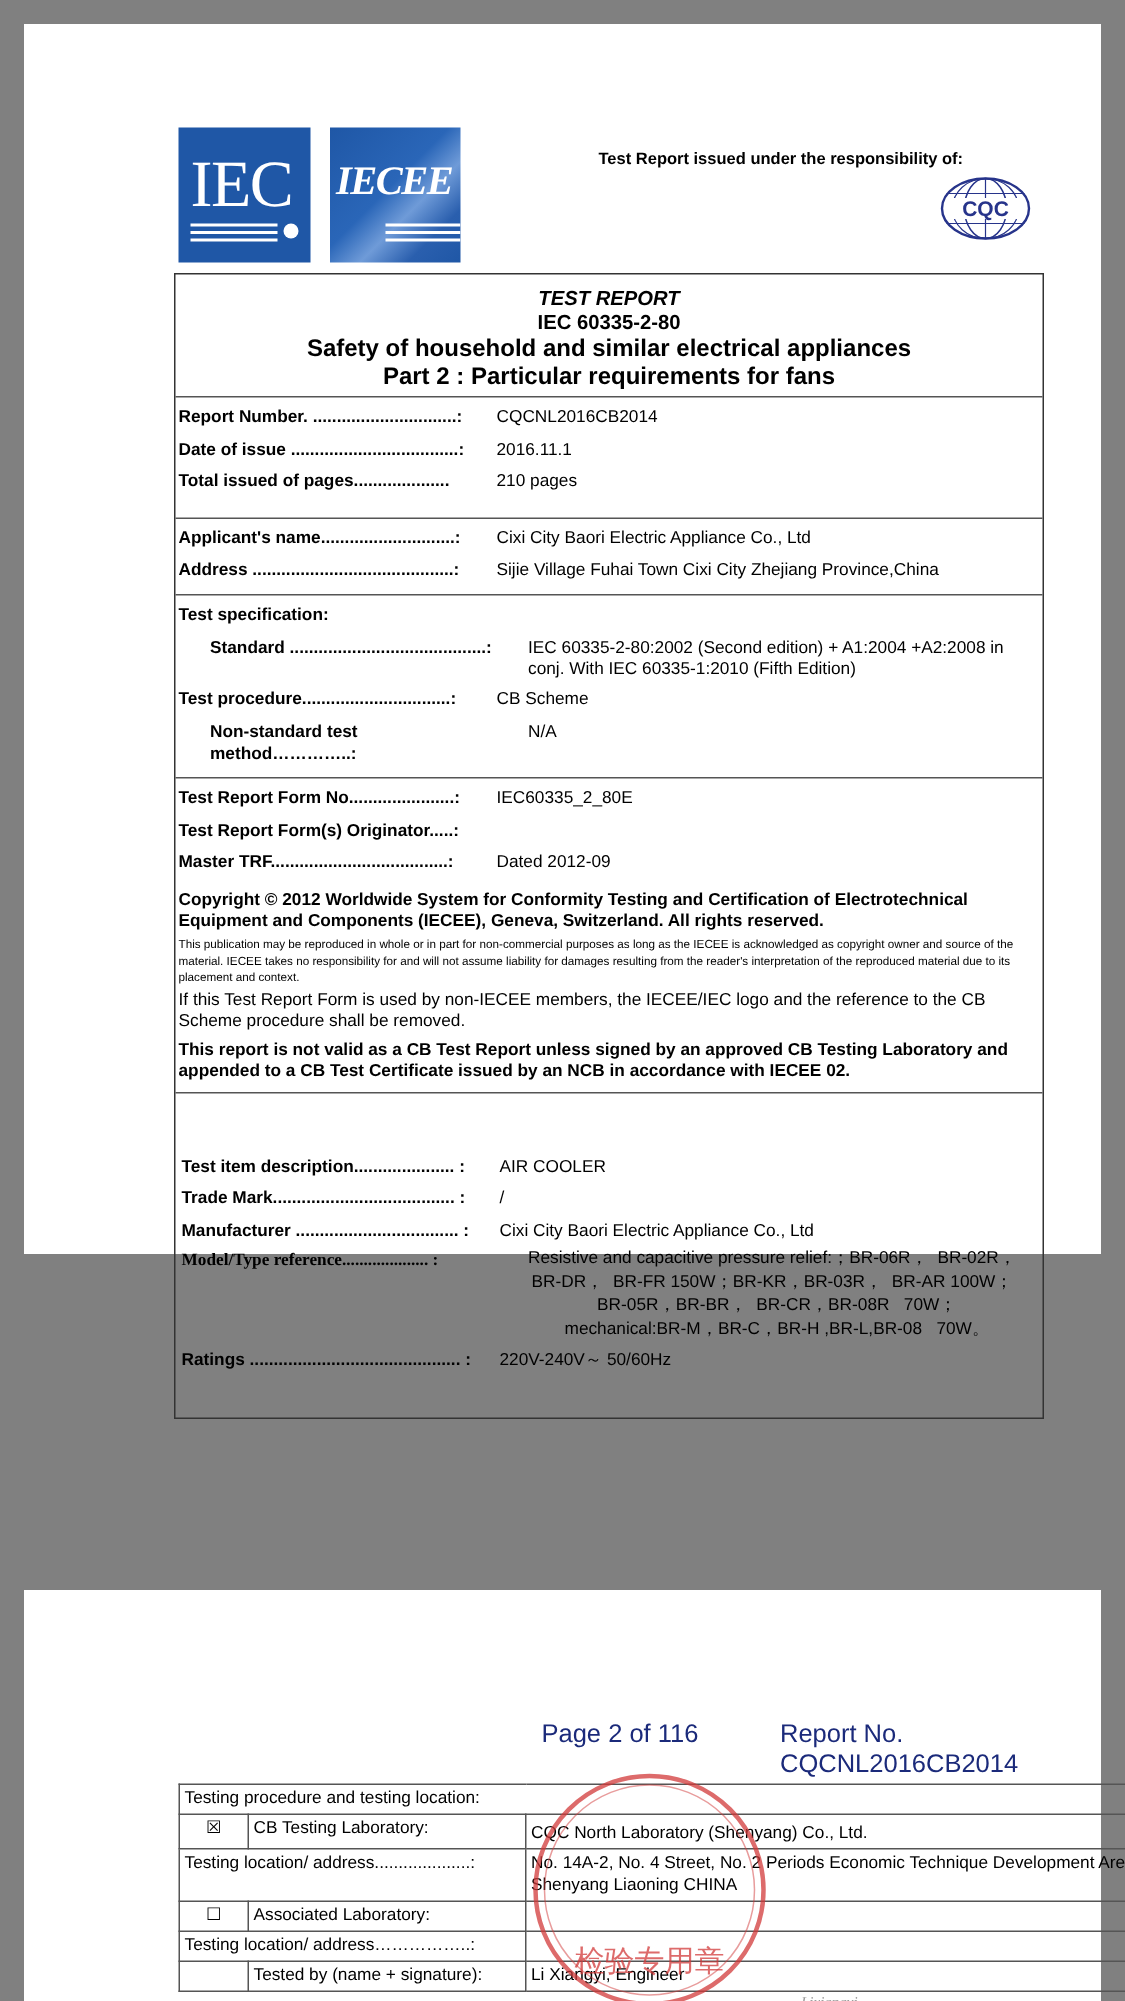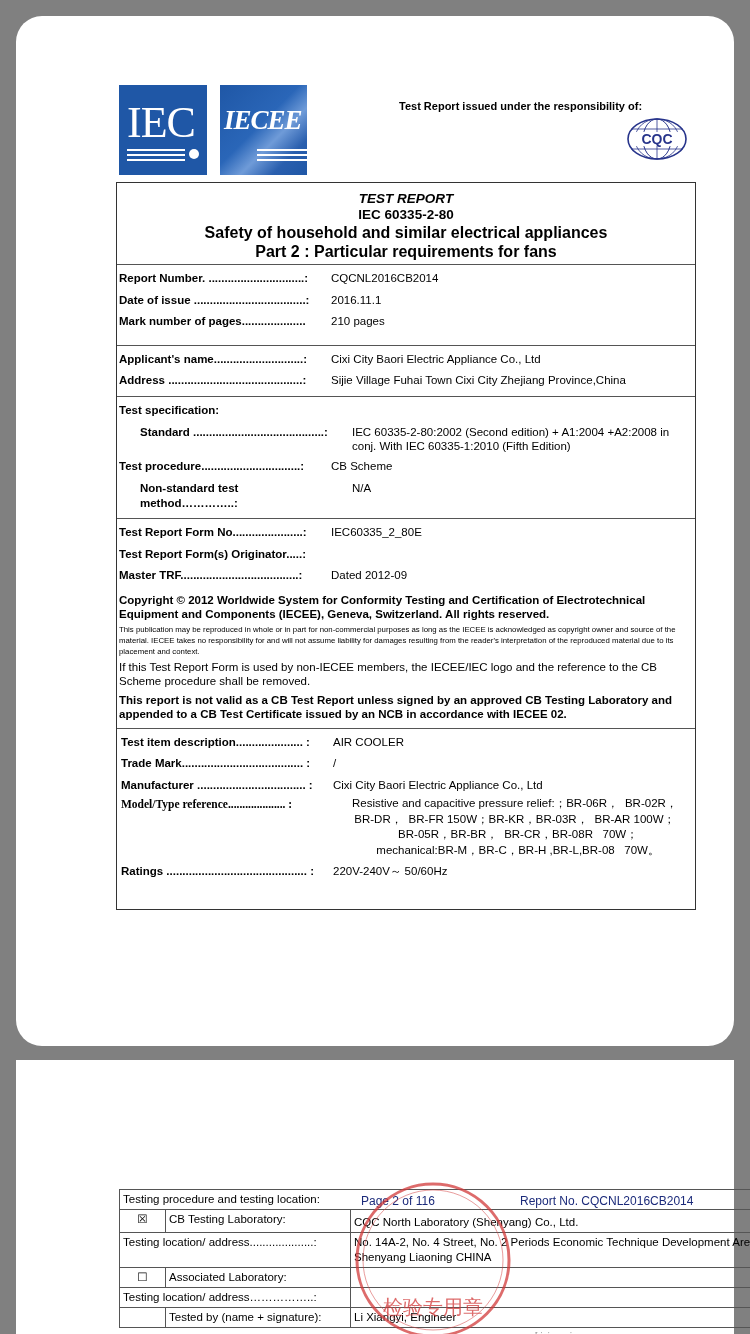--- a/index.html
+++ b/index.html
@@ -1,20 +1,20 @@
 <!DOCTYPE html>
 <html><head>
 <meta charset="utf-8">
 <style>
   * { box-sizing: border-box; margin: 0; padding: 0; }
   html, body { width: 750px; height: 1334px; overflow: hidden; }
   body { background: #808080; font-family: "Liberation Sans", sans-serif; color: #000; position: relative; }
 
   .page { position: absolute; background: #fff; left: 16px; width: 718px; }
-  #page1 { top: 16px; height: 1030px; border-radius: 26px; }
+  #page1 { top: 16px; height: 820px; }
   #page2 { top: 1060px; height: 300px; }
 
   
   .logo-iec { position: absolute; left: 103px; top: 69px; width: 88px; height: 90px; background: #1f57a6; }
   .logo-iec .txt { position: absolute; left: 8px; top: 12px; color: #fff; font-family: "Liberation Serif", serif; font-size: 44px; letter-spacing: -1px; }
   .logo-iec .ln { position: absolute; left: 8px; height: 2px; background: #fff; }
   .logo-iec .dot { position: absolute; left: 70px; top: 64px; width: 10px; height: 10px; border-radius: 50%; background: #fff; }
   .logo-iecee { position: absolute; left: 204px; top: 69px; width: 87px; height: 90px; background: linear-gradient(135deg, #1f57a6 0%, #2a66b8 45%, #6f9bd8 62%, #2a5fae 80%, #1f57a6 100%); overflow: hidden; }
   .logo-iecee .txt { position: absolute; left: 4px; top: 20px; color: #fff; font-family: "Liberation Serif", serif; font-weight: bold; font-style: italic; font-size: 27px; letter-spacing: -1px; }
   .logo-iecee .ln { position: absolute; right: 0; height: 2px; background: #fff; }
@@ -23,37 +23,37 @@
   .cqc-logo { position: absolute; left: 610px; top: 101px; width: 62px; height: 44px; }
 
   
   .report { position: absolute; left: 100px; top: 166px; width: 580px; border: 1px solid #333; }
   .rheader { text-align: center; border-bottom: 1px solid #555; padding: 8px 0 3px; }
   .rheader .l1 { font-size: 13.5px; font-weight: bold; line-height: 16px; font-style: italic; }
   .rheader .l2 { font-size: 13.5px; font-weight: bold; line-height: 16px; }
   .rheader .l3 { font-size: 16px; font-weight: bold; line-height: 19px; }
 
   .section { border-bottom: 1px solid #555; padding: 3px 0 4px; }
-  .section:last-child { border-bottom: none; }
+  .section:last-child { border-bottom: none; margin-top: 36px; }
   .row { display: flex; font-size: 11.5px; line-height: 21.5px; }
   .row .lab { width: 214px; padding-left: 2px; font-weight: bold; white-space: nowrap; overflow: hidden; }
   .row .val { flex: 1; padding-left: 0; }
   .row.multi { line-height: 14px; padding: 4px 0 3px; }
   .row.multi .lab { line-height: 15px; white-space: normal; margin-left: 21px; }
   .spechead { font-size: 11.5px; font-weight: bold; line-height: 21px; padding-left: 2px; }
   .copyright { font-size: 11.5px; font-weight: bold; line-height: 14px; padding: 6px 2px 0; }
   .small { font-size: 7.8px; line-height: 11px; padding: 3px 2px 0; }
   .note { font-size: 11.5px; line-height: 14px; padding: 3px 2px 0; }
   .warn { font-size: 11.5px; font-weight: bold; line-height: 14px; padding: 5px 2px 2px; }
   .sec-item .row .lab { width: 216px; padding-left: 4px; }
   .model-val { line-height: 15.5px; padding-top: 3px; text-align: center; }
   .model-val div { white-space: nowrap; }
 
   
-  .pg2-head { position: absolute; top: 86px; font-size: 12px; color: #1b2a7a; margin-top: 48px; }
+  .pg2-head { position: absolute; top: 86px; font-size: 17px; color: #1b2a7a; }
   .lab-table { position: absolute; left: 103px; top: 129px; width: 695px; border-collapse: collapse; font-size: 11.5px; }
   .lab-table td { border: 1px solid #555; padding: 2px 3px; line-height: 15px; vertical-align: top; }
   .chk { text-align: center; width: 46px; }
   .stamp { position: absolute; left: 337px; top: 120px; width: 160px; height: 160px; pointer-events: none; }
   .sig { position: absolute; left: 518px; top: 270px; font-family: "Liberation Serif", serif; font-style: italic; font-size: 10px; color: #9a9a9a; }
 </style>
 </head>
 <body>
 
 <div class="page" id="page1">
@@ -97,21 +97,21 @@
     <div class="section" style="padding-bottom:12px;">
       <div class="row">
         <span class="lab">Report Number. ..............................:</span>
         <span class="val">CQCNL2016CB2014</span>
       </div>
       <div class="row">
         <span class="lab">Date of issue ...................................:</span>
         <span class="val">2016.11.1</span>
       </div>
       <div class="row">
-        <span class="lab">Mark number of pages....................</span>
+        <span class="lab">Total issued of pages....................</span>
         <span class="val">210 pages</span>
       </div>
     </div>
 
     <div class="section">
       <div class="row">
         <span class="lab">Applicant's name............................:</span>
         <span class="val">Cixi City Baori Electric Appliance Co., Ltd</span>
       </div>
       <div class="row">

